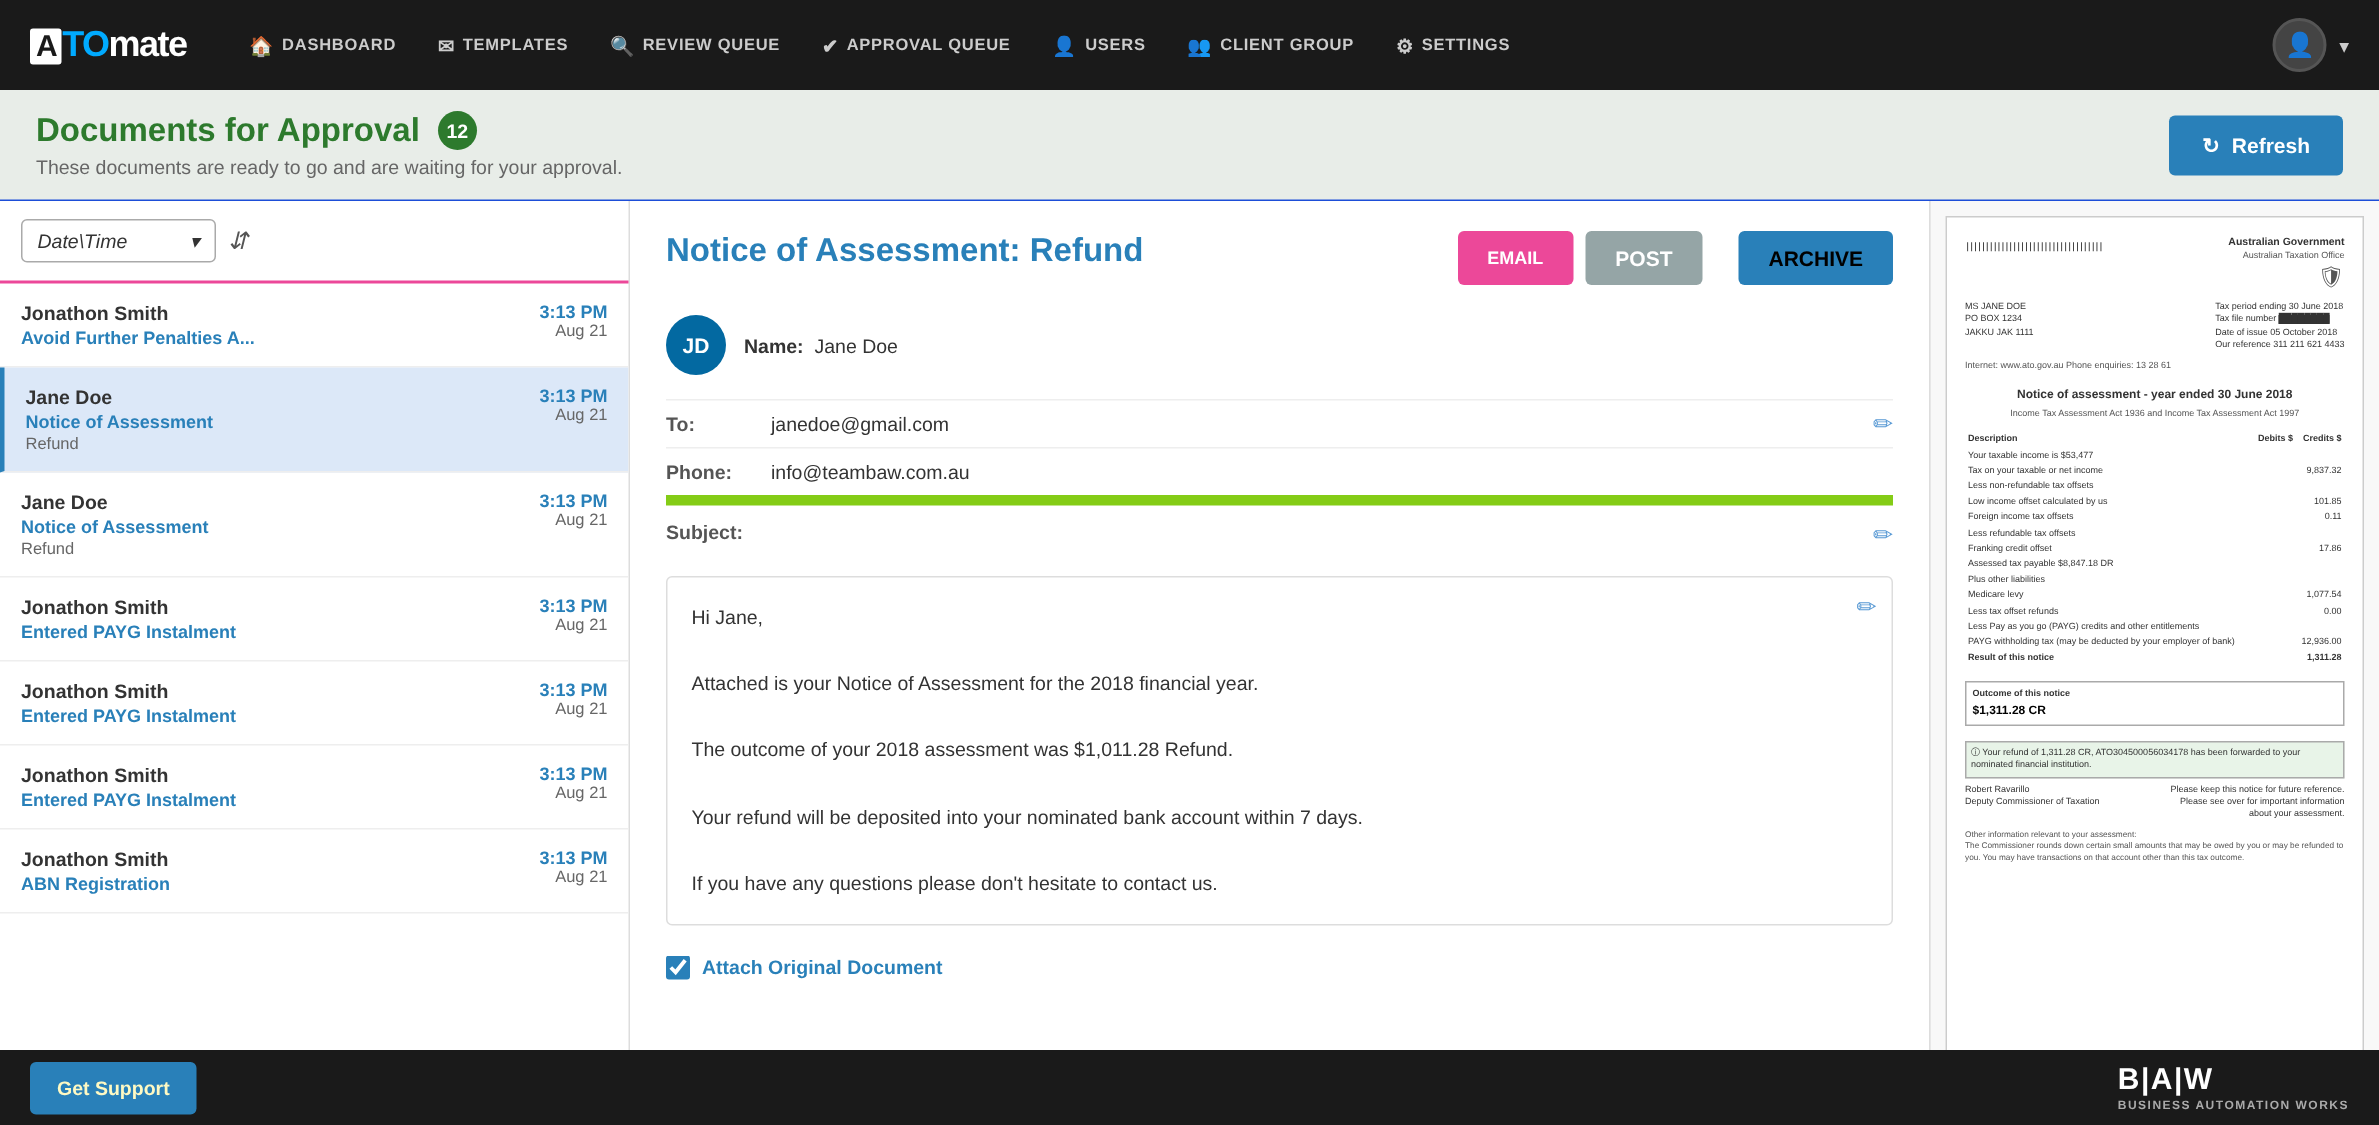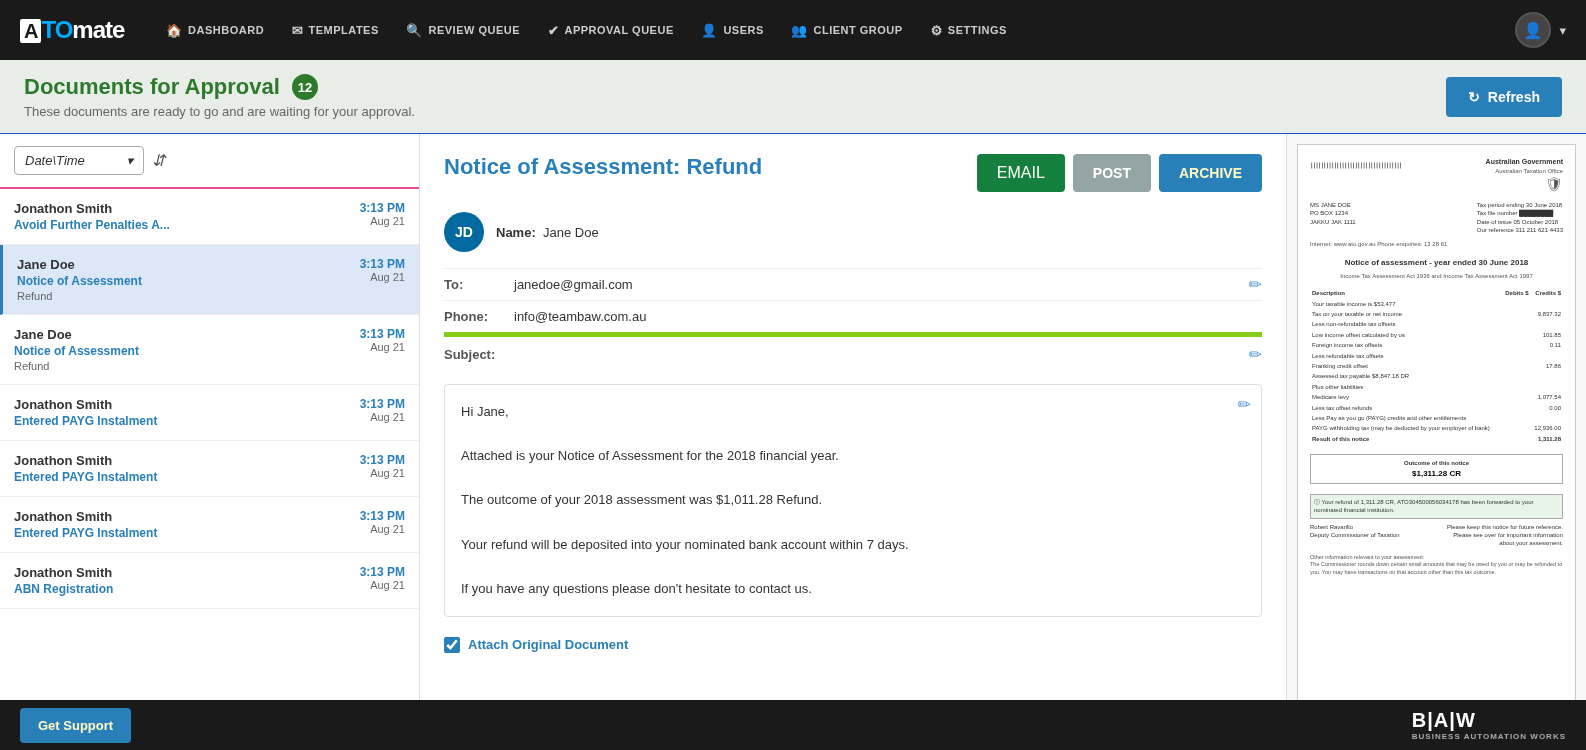--- a/index.html
+++ b/index.html
@@ -40,55 +40,55 @@
     .list-item-type { color: #666; font-size: 11px; }
     .list-item-right { text-align: right; flex-shrink: 0; }
     .list-item-time { color: #2980b9; font-size: 12px; font-weight: 600; }
     .list-item-date { color: #666; font-size: 11px; }
 
     
     .content { flex: 1; background: white; overflow-y: auto; padding: 20px 24px; }
     .content-header { display: flex; justify-content: space-between; align-items: flex-start; margin-bottom: 20px; gap: 16px; }
     .doc-title { font-size: 22px; font-weight: bold; color: #2980b9; }
     .action-buttons { display: flex; gap: 8px; }
-    .btn-email { background: #15803d; color: white; border: none; padding: 10px 20px; font-size: 16px; font-weight: normal; border-radius: 4px; cursor: pointer; }
+    .btn-email { background: #ec4899; color: white; border: none; padding: 10px 20px; font-size: 12px; font-weight: bold; border-radius: 4px; cursor: pointer; }
     .btn-post { background: #95a5a6; color: white; border: none; padding: 0 20px; font-size: 14px; font-weight: bold; border-radius: 4px; cursor: pointer; }
-    .btn-archive { background: #2980b9; color: #fef9c3; border: none; padding: 10px 20px; font-size: 14px; font-weight: bold; border-radius: 4px; cursor: pointer; }
+    .btn-archive { background: #2980b9; color: #000000; border: none; padding: 10px 20px; font-size: 14px; font-weight: bold; border-radius: 4px; cursor: pointer; margin-left: 16px; }
 
     .recipient-section { margin-bottom: 16px; }
     .recipient-row { display: flex; align-items: center; gap: 12px; margin-bottom: 10px; }
     .avatar-circle { width: 40px; height: 40px; border-radius: 50%; background: #0369a1; color: white; display: flex; align-items: center; justify-content: center; font-size: 14px; font-weight: bold; flex-shrink: 0; }
 
     .field-row { display: flex; align-items: center; padding: 8px 0; border-top: 1px solid #eee; position: relative; }
     .field-label { font-weight: bold; color: #555; min-width: 70px; font-size: 13px; }
     .field-value { color: #333; font-size: 13px; flex: 1; }
     .edit-icon { position: absolute; right: 0; color: #5b9bd5; cursor: pointer; font-size: 16px; }
 
-    .subject-row { display: flex; align-items: center; padding: 10px 0; border-top: 5px solid #84cc16; position: relative; }
+    .subject-row { display: flex; align-items: flex-start; padding: 10px 0; border-top: 7px solid #84cc16; position: relative; }
     .subject-label { font-weight: bold; color: #555; min-width: 80px; font-size: 13px; }
     .subject-value { font-size: 15px; font-weight: bold; color: #333; flex: 1; }
 
     .body-box { border: 1px solid #ddd; border-radius: 4px; padding: 16px; margin: 12px 0; background: white; position: relative; }
     .body-edit-icon { position: absolute; top: 10px; right: 10px; color: #5b9bd5; cursor: pointer; font-size: 16px; }
     .body-text { color: #333; font-size: 13px; line-height: 1.7; }
 
     .attach-row { display: flex; align-items: center; gap: 8px; padding-top: 8px; }
     .attach-checkbox { width: 16px; height: 16px; accent-color: #2980b9; }
     .attach-label { color: #2980b9; font-size: 13px; font-weight: 600; cursor: pointer; }
 
     
     .doc-preview { width: 300px; background: #f8f8f8; border-left: 1px solid #ddd; padding: 10px; overflow-y: auto; flex-shrink: 0; }
     .doc-preview-inner { background: white; border: 1px solid #ccc; padding: 12px; font-size: 7px; color: #333; line-height: 1.4; min-height: 600px; position: relative; }
     .doc-preview-title { text-align: center; font-weight: bold; font-size: 8px; margin: 8px 0 4px; }
     .doc-preview-subtitle { text-align: center; font-size: 6px; color: #555; margin-bottom: 8px; }
     .doc-table { width: 100%; border-collapse: collapse; font-size: 6px; margin-bottom: 6px; }
     .doc-table td { padding: 1px 2px; }
     .doc-table .right { text-align: right; }
     .doc-table .bold { font-weight: bold; }
-    .doc-outcome { border: 1px solid #aaa; padding: 4px; margin: 10px 0; font-size: 6px; text-align: center; font-weight: bold; }
+    .doc-outcome { border: 1px solid #aaa; padding: 4px; margin: 10px 0; font-size: 6px; text-align: left; font-weight: bold; }
     .doc-footer-text { font-size: 5.5px; color: #555; margin-top: 6px; }
     .barcode { font-family: monospace; font-size: 6px; letter-spacing: -1px; color: #000; margin: 4px 0; }
 
     
     .footer { background: #1a1a1a; height: 50px; display: flex; align-items: center; justify-content: space-between; padding: 0 20px; flex-shrink: 0; }
     .get-support-btn { background: #2980b9; color: #fef9c3; border: none; padding: 10px 18px; border-radius: 4px; font-size: 13px; font-weight: bold; cursor: pointer; }
     .footer-logo { color: white; font-size: 16px; font-weight: bold; display: flex; align-items: center; gap: 4px; }
     .footer-logo-main { font-size: 20px; font-weight: 900; letter-spacing: 1px; }
     .footer-logo-sub { font-size: 8px; color: #aaa; letter-spacing: 1px; display: block; }
 

